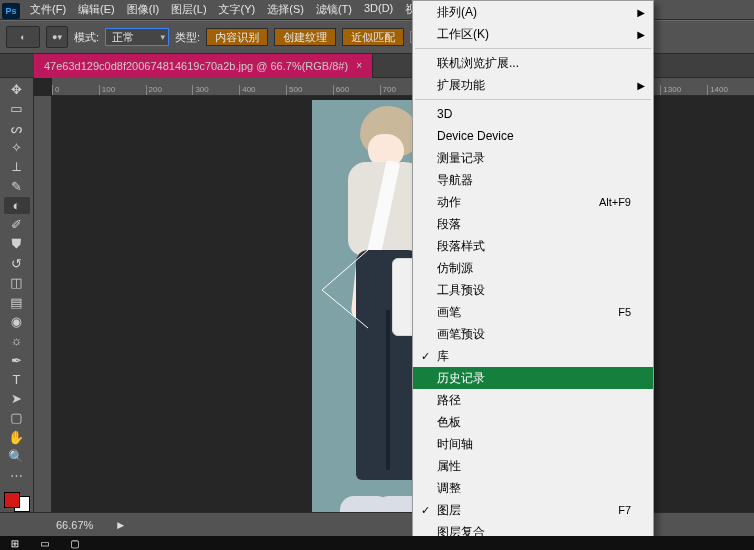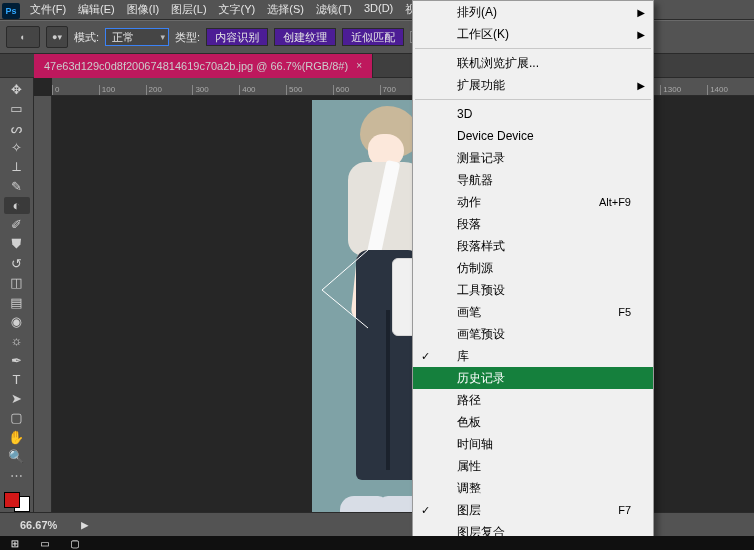--- a/index.html
+++ b/index.html
@@ -8,21 +8,21 @@
   .menubar { height: 20px; background: #535353; display: flex; align-items: flex-end; padding-left: 2px; font-size: 11px; color: #e6e6e6; border-bottom: 1px solid #2a2a2a;}
   .ps-logo { width: 18px; height: 16px; background: #001e36; color: #31a8ff; font-weight: bold; font-size: 9px; display: flex; align-items: center; justify-content: center; border-radius: 2px; margin-right: 4px;}
   .menubar .item { padding: 2px 6px; cursor: default; }
   .menubar .item.open { background: #1473e6; color: #fff; }
 
   .optbar { height: 34px; background: #535353; display: flex; align-items: center; padding: 0 6px; font-size: 11px; color: #e6e6e6; border-top: 1px solid #6a6a6a; border-bottom: 1px solid #2a2a2a; gap: 6px;}
   .tool-chip { width: 34px; height: 22px; background: #454545; border: 1px solid #2a2a2a; border-radius: 2px; display:flex; align-items:center; justify-content:center;}
   .mini { font-size: 9px; color:#ccc;}
   .sel { height: 18px; background: #454545; border: 1px solid #3b82f6; color:#e6e6e6; font-size:11px; padding: 0 14px 0 6px; display:flex; align-items:center; position:relative;}
   .sel::after { content:"▾"; position:absolute; right:3px; font-size:9px; color:#bbb;}
-  .btnp { height:18px; background:#4c1d95; border:1px solid #2a2a2a; padding:0 8px; display:flex; align-items:center;}
+  .btnp { height:18px; background:#a16207; border:1px solid #2a2a2a; padding:0 8px; display:flex; align-items:center;}
   .chk { display:flex; align-items:center; gap:3px;}
   .chk .box { width:12px; height:12px; border:1px solid #888; display:flex; align-items:center; justify-content:center; font-size:9px;}
 
   .tabbar { height: 24px; background: #3f3f3f; display:flex; align-items:center; padding-left: 34px; font-size: 11px; color:#ccc; border-bottom: 1px solid #2a2a2a;}
   .doctab { height: 24px; display:flex; align-items:center; padding: 0 10px; background:#be185d; border-right:1px solid #2a2a2a; gap:8px;}
   .doctab .x { font-size:10px; color:#ccc;}
 
   .workarea { position:absolute; top: 78px; bottom: 24px; left: 0; right: 0; display:flex;}
   .toolbox { width: 34px; background: #535353; border-right: 1px solid #2a2a2a; display:flex; flex-direction:column; align-items:center; padding-top:2px;}
   .tool { width: 26px; height: 22px; display:flex; align-items:center; justify-content:center; color:#d0d0d0; font-size:13px; margin:1px 0; border-radius:2px;}
@@ -45,26 +45,26 @@
   .strap { position:absolute; top:60px; left:62px; width:14px; height:120px; background:#fafafa; transform: rotate(12deg); border-radius:4px;}
   .bag { position:absolute; top:158px; left:80px; width:52px; height:78px; background:#f0f0f0; border-radius:6px; border:1px solid #d8d8d8;}
   .pants { position:absolute; top:150px; left:44px; width:64px; height:230px; background:#2a3340; border-radius: 12px 12px 6px 6px;}
   .pants::after{content:""; position:absolute; top:60px; left:30px; width:4px; height:160px; background:#1b222c;}
   .arm { position:absolute; top:150px; left:42px; width:20px; height:70px; background:#fce8db; border-radius:10px; transform:rotate(6deg);}
   .shoe1 { position:absolute; bottom:6px; left:28px; width:48px; height:28px; background:#d8dde6; border-radius: 14px 10px 6px 6px;}
   .shoe2 { position:absolute; bottom:6px; left:66px; width:48px; height:28px; background:#d8dde6; border-radius: 10px 14px 6px 6px;}
   .tri-line { position:absolute; top:150px; left:6px; width:56px; height:80px;}
   .tri-line svg line { stroke:#fff; stroke-width:1;}
 
-  .statusbar { position:absolute; bottom:0; left:0; right:0; height:24px; background:#535353; border-top:1px solid #2a2a2a; display:flex; align-items:center; font-size:11px; color:#ddd; padding-left:20px;font-weight:bold;}
+  .statusbar { position:absolute; bottom:0; left:0; right:0; height:24px; background:#535353; border-top:1px solid #2a2a2a; display:flex; align-items:center; font-size:11px; color:#ddd; padding-left:56px;}
   .statusbar .arrow { margin-left:24px; font-size:9px;}
 
   
   .dropdown { position:absolute; top:0; left: 412px; width: 242px; background:#f0f0f0; border:1px solid #9a9a9a; box-shadow: 4px 4px 6px rgba(0,0,0,0.35); z-index:50; font-size:12px; color:#000;}
-  .dropdown .row { height:22px; display:flex; align-items:center; padding: 0 22px 0 44px; position:relative; white-space:nowrap;}
+  .dropdown .row { height:22px; display:flex; align-items:center; padding: 0 22px 0 24px; position:relative; white-space:nowrap;}
   .dropdown .row.highlight { background:#15803d; color:#fff;}
   .dropdown .row .sc { margin-left:auto; font-size:11px;}
   .dropdown .row .sub { position:absolute; right:8px; font-size:10px;}
   .dropdown .row .chk { position:absolute; left:8px; font-size:11px;}
   .dropdown hr { border:none; border-top:1px solid #c8c8c8; margin: 3px 2px;}
 
   .taskbar { position:absolute; bottom:0; left:0; right:0; height:14px; background:#101010; z-index:60; display:flex; align-items:center; gap:12px; padding-left:6px;}
   .taskbar .tb { width:18px; height:10px; color:#fff; font-size:10px; display:flex; align-items:center; justify-content:center;}
 
   

